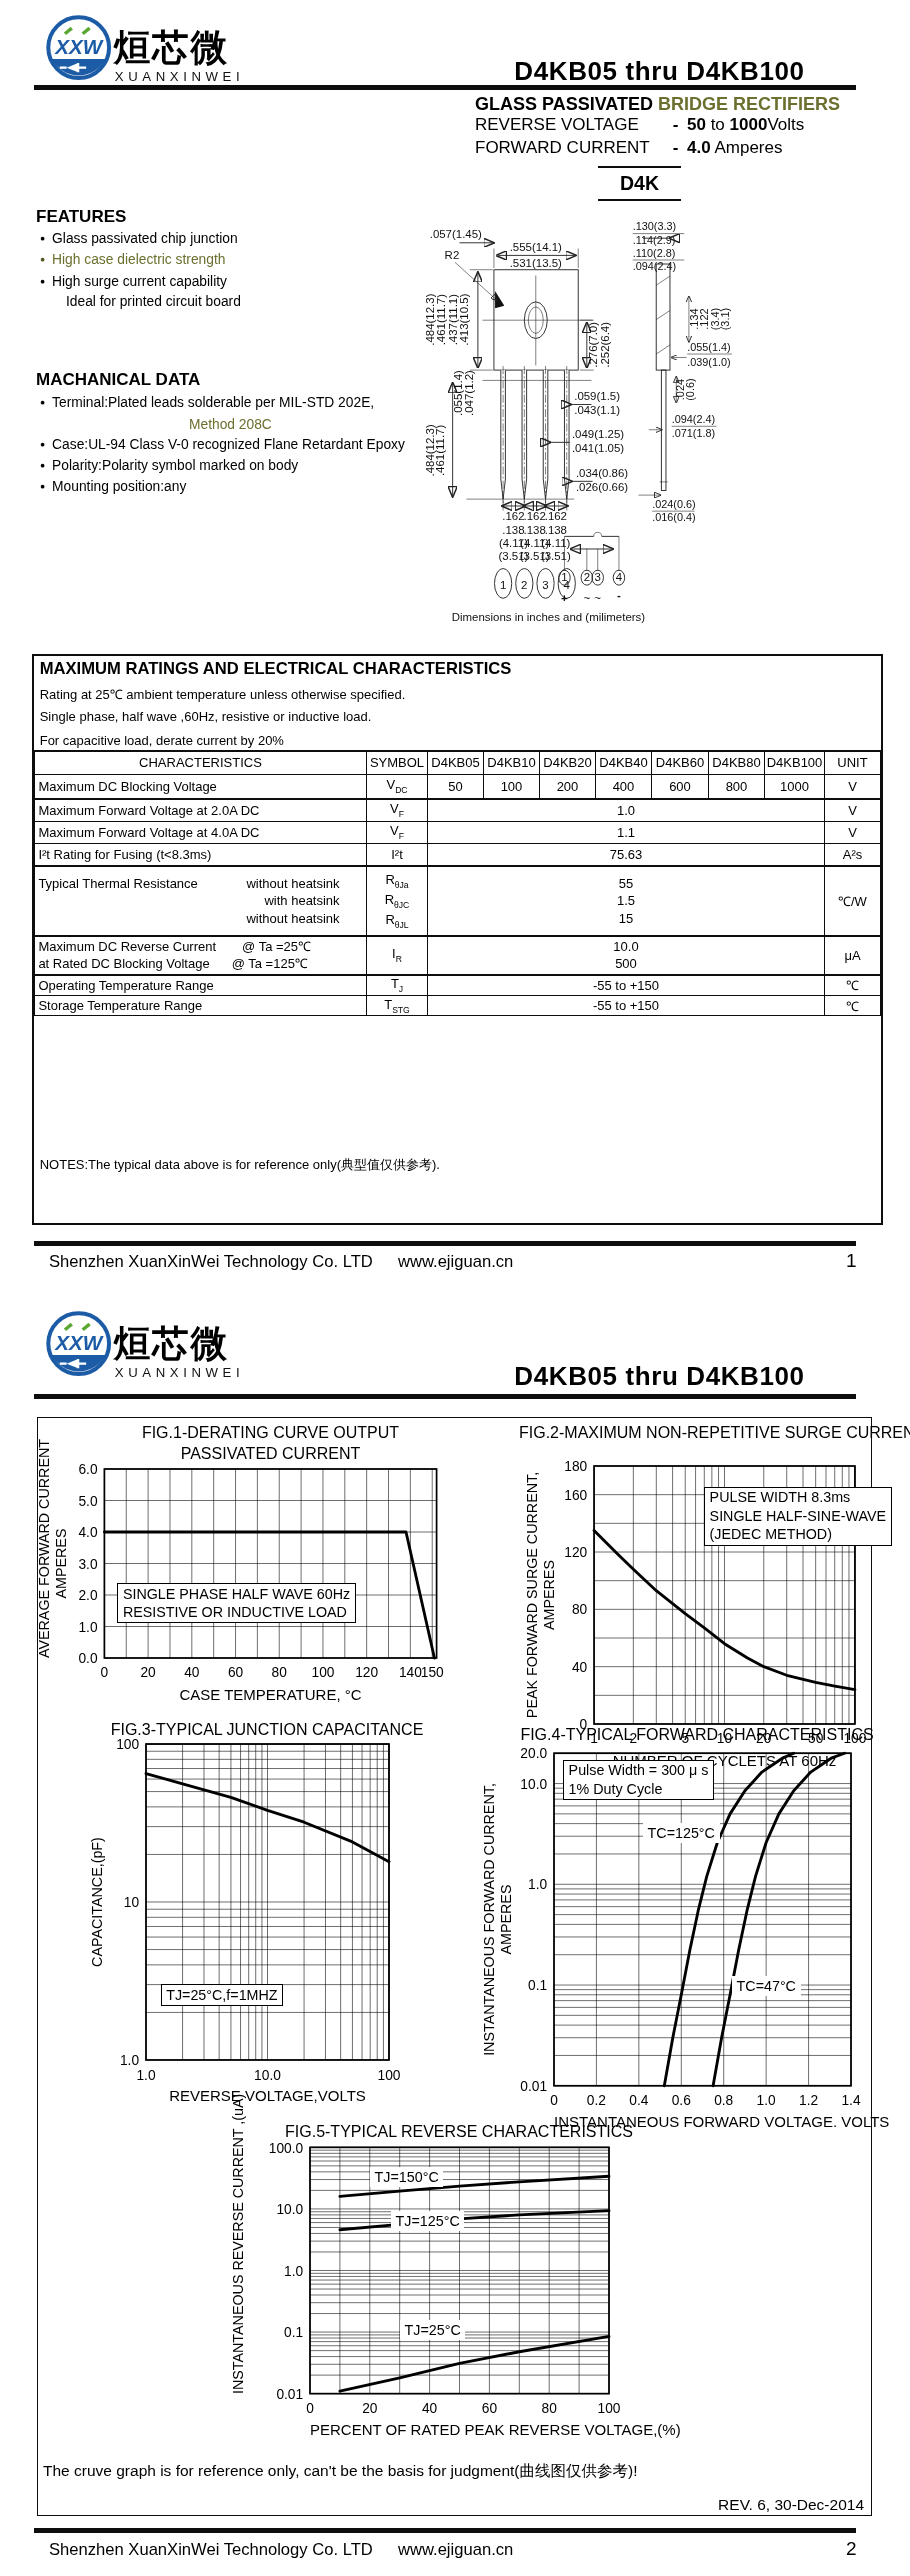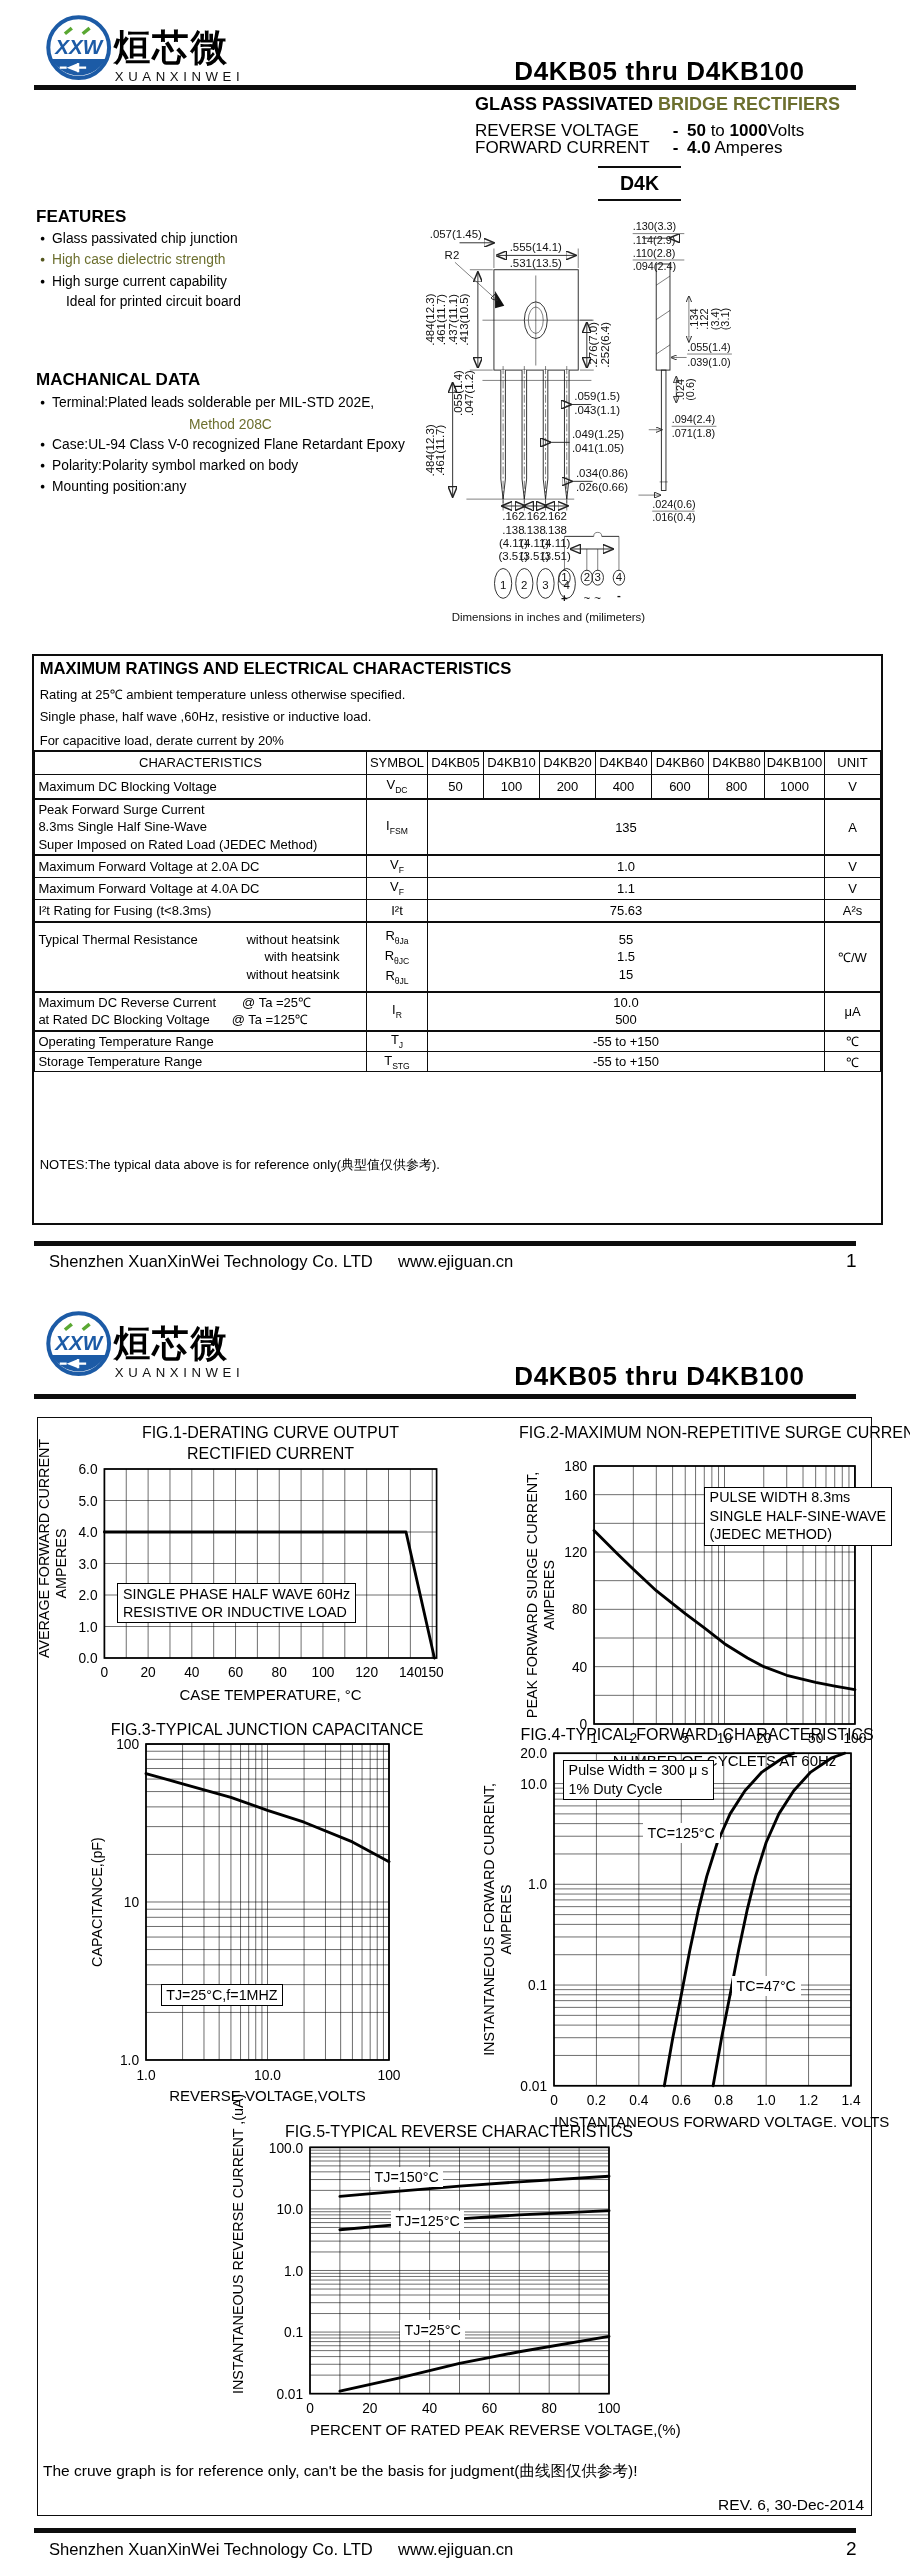--- a/index.html
+++ b/index.html
@@ -89,21 +89,21 @@
 </div>
 
 <div class="abs doc-title center" style="left:470px;top:56px;width:379px;">D4KB05  thru D4KB100</div>
 
 <div class="rule" style="left:34px;top:85px;width:822px;height:5.2px;"></div>
 
 <div class="abs sub1" style="left:475px;top:94px;">
   <span>GLASS PASSIVATED</span>
   <span class="olive">BRIDGE RECTIFIERS</span>
 </div>
-<div class="abs subrow" style="left:475px;top:115px;margin-top:6px;">
+<div class="abs subrow" style="left:475px;top:115px;">
   <span class="lab">REVERSE VOLTAGE</span><span class="dash b">-</span><span><b>50</b><span> to </span><b>1000</b><span>Volts</span></span>
 </div>
 <div class="abs subrow" style="left:475px;top:138px;">
   <span class="lab">FORWARD CURRENT</span><span class="dash b">-</span><span><b>4.0</b><span> Amperes</span></span>
 </div>
 
 <div class="pkg-line" style="left:598px;top:166px;"></div>
 <div class="abs pkg-name center" style="left:598px;top:172px;width:83px;">D4K</div>
 <div class="pkg-line" style="left:598px;top:199px;"></div>
 
@@ -325,30 +325,20 @@
       <td class="s"><span class="sym">V</span><sub>DC</sub></td>
       <td class="v">50</td>
       <td class="v">100</td>
       <td class="v">200</td>
       <td class="v">400</td>
       <td class="v">600</td>
       <td class="v">800</td>
       <td class="v">1000</td>
       <td class="u">V</td>
     </tr>
-    <tr class="thick" style="height:56px">
-      <td class="c mline">
-            <div>Peak Forward Surge Current</div>
-            <div>8.3ms Single Half Sine-Wave</div>
-            <div>Super Imposed on Rated Load (JEDEC Method)</div>
-          </td>
-      <td class="s"><span class="sym">I</span><sub>FSM</sub></td>
-      <td class="v" colspan="7">135</td>
-      <td class="u">A</td>
-    </tr>
     <tr class="thick" style="height:22px">
       <td class="c">Maximum  Forward Voltage at 2.0A DC</td>
       <td class="s"><span class="sym">V</span><sub>F</sub></td>
       <td class="v" colspan="7">1.0</td>
       <td class="u">V</td>
     </tr>
     <tr style="height:22px">
       <td class="c">Maximum  Forward Voltage at 4.0A DC</td>
       <td class="s"><span class="sym">V</span><sub>F</sub></td>
       <td class="v" colspan="7">1.1</td>
@@ -438,21 +428,21 @@
     <text x="120" y="118" font-size="23" fill="#111" letter-spacing="8">XUANXINWEI</text>
   </svg>
 </div>
 
 <div class="abs doc-title center" style="left:470px;top:1361px;width:379px;">D4KB05  thru D4KB100</div>
 <div class="rule" style="left:34px;top:1394px;width:822px;height:5.2px;"></div>
 
 <div class="figbox" style="left:37px;top:1417px;width:835px;height:1099px;"></div>
 
 <div class="figtitle" style="left:104px;top:1424px;width:333px;">FIG.1-DERATING CURVE OUTPUT</div>
-<div class="figtitle" style="left:104px;top:1445px;width:333px;">RECTIFIED CURRENT</div>
+<div class="figtitle" style="left:104px;top:1445px;width:333px;">PASSIVATED CURRENT</div>
 <div class="figtitle" style="left:519px;top:1424px;width:336px;">FIG.2-MAXIMUM NON-REPETITIVE  SURGE CURRENT</div>
 <div class="figtitle" style="left:89px;top:1721px;width:356px;">FIG.3-TYPICAL JUNCTION CAPACITANCE</div>
 <div class="figtitle" style="left:519px;top:1726px;width:356px;">FIG.4-TYPICAL FORWARD CHARACTERISTICS</div>
 <div class="figtitle" style="left:264px;top:2123px;width:390px;">FIG.5-TYPICAL REVERSE CHARACTERISTICS</div>
 
 <div class="chart" style="left:104px;top:1469px;width:333px;height:189px;">
     <svg width="333" height="189" viewBox="0 0 580 330">
       <line x1="0" y1="0" x2="0" y2="330" class="grid"></line>
       <line x1="38.1578947368421" y1="0" x2="38.1578947368421" y2="330" class="grid"></line>
       <line x1="76.3157894736842" y1="0" x2="76.3157894736842" y2="330" class="grid"></line>

